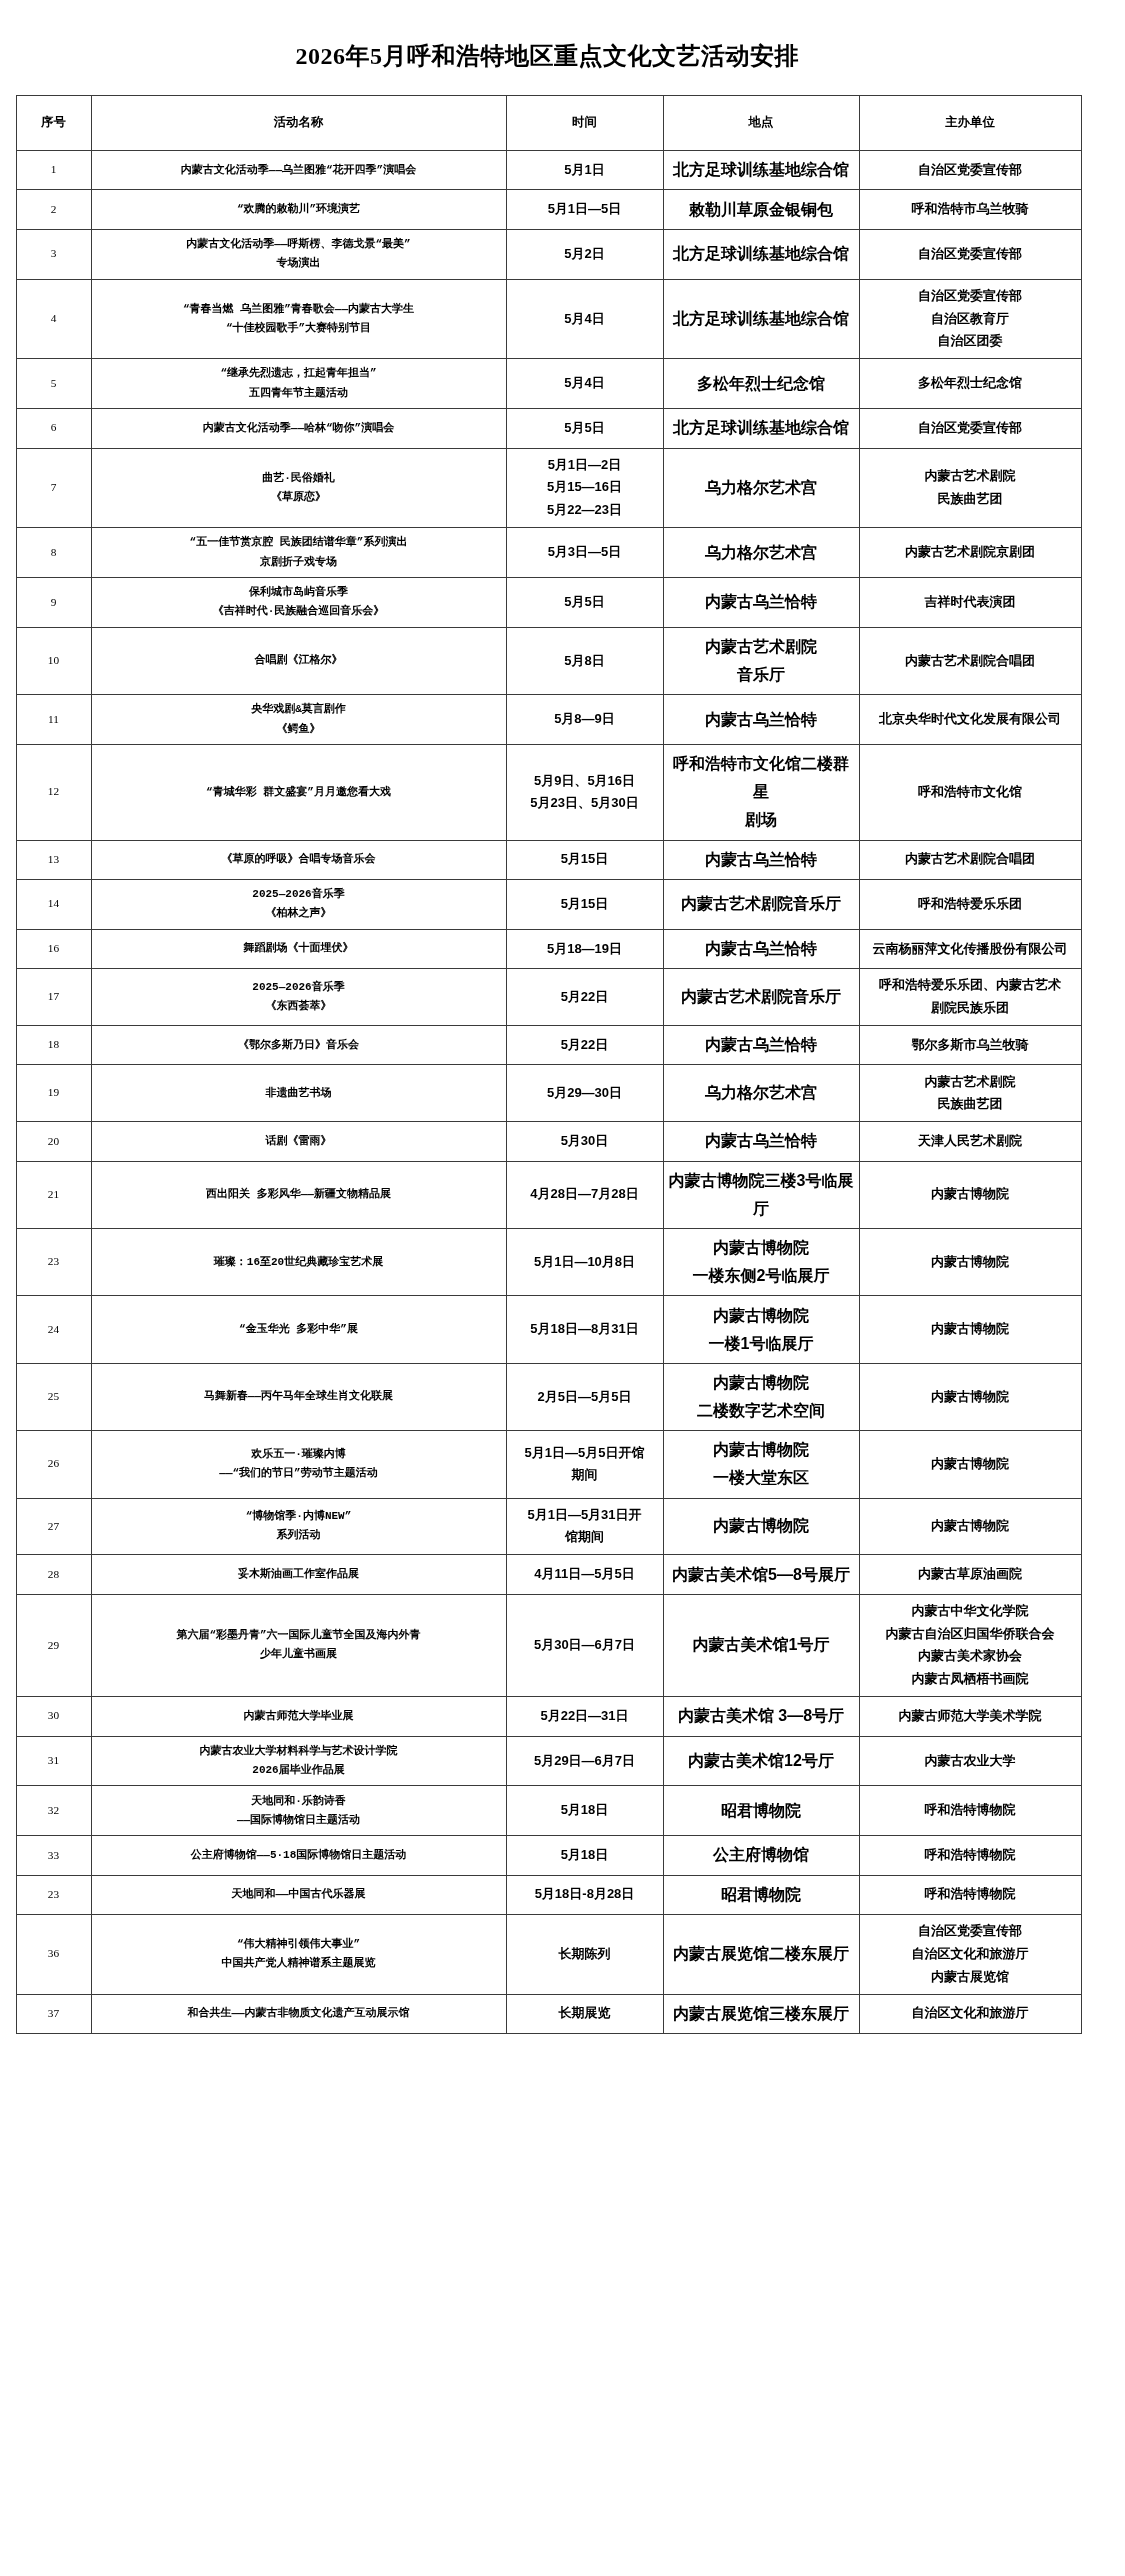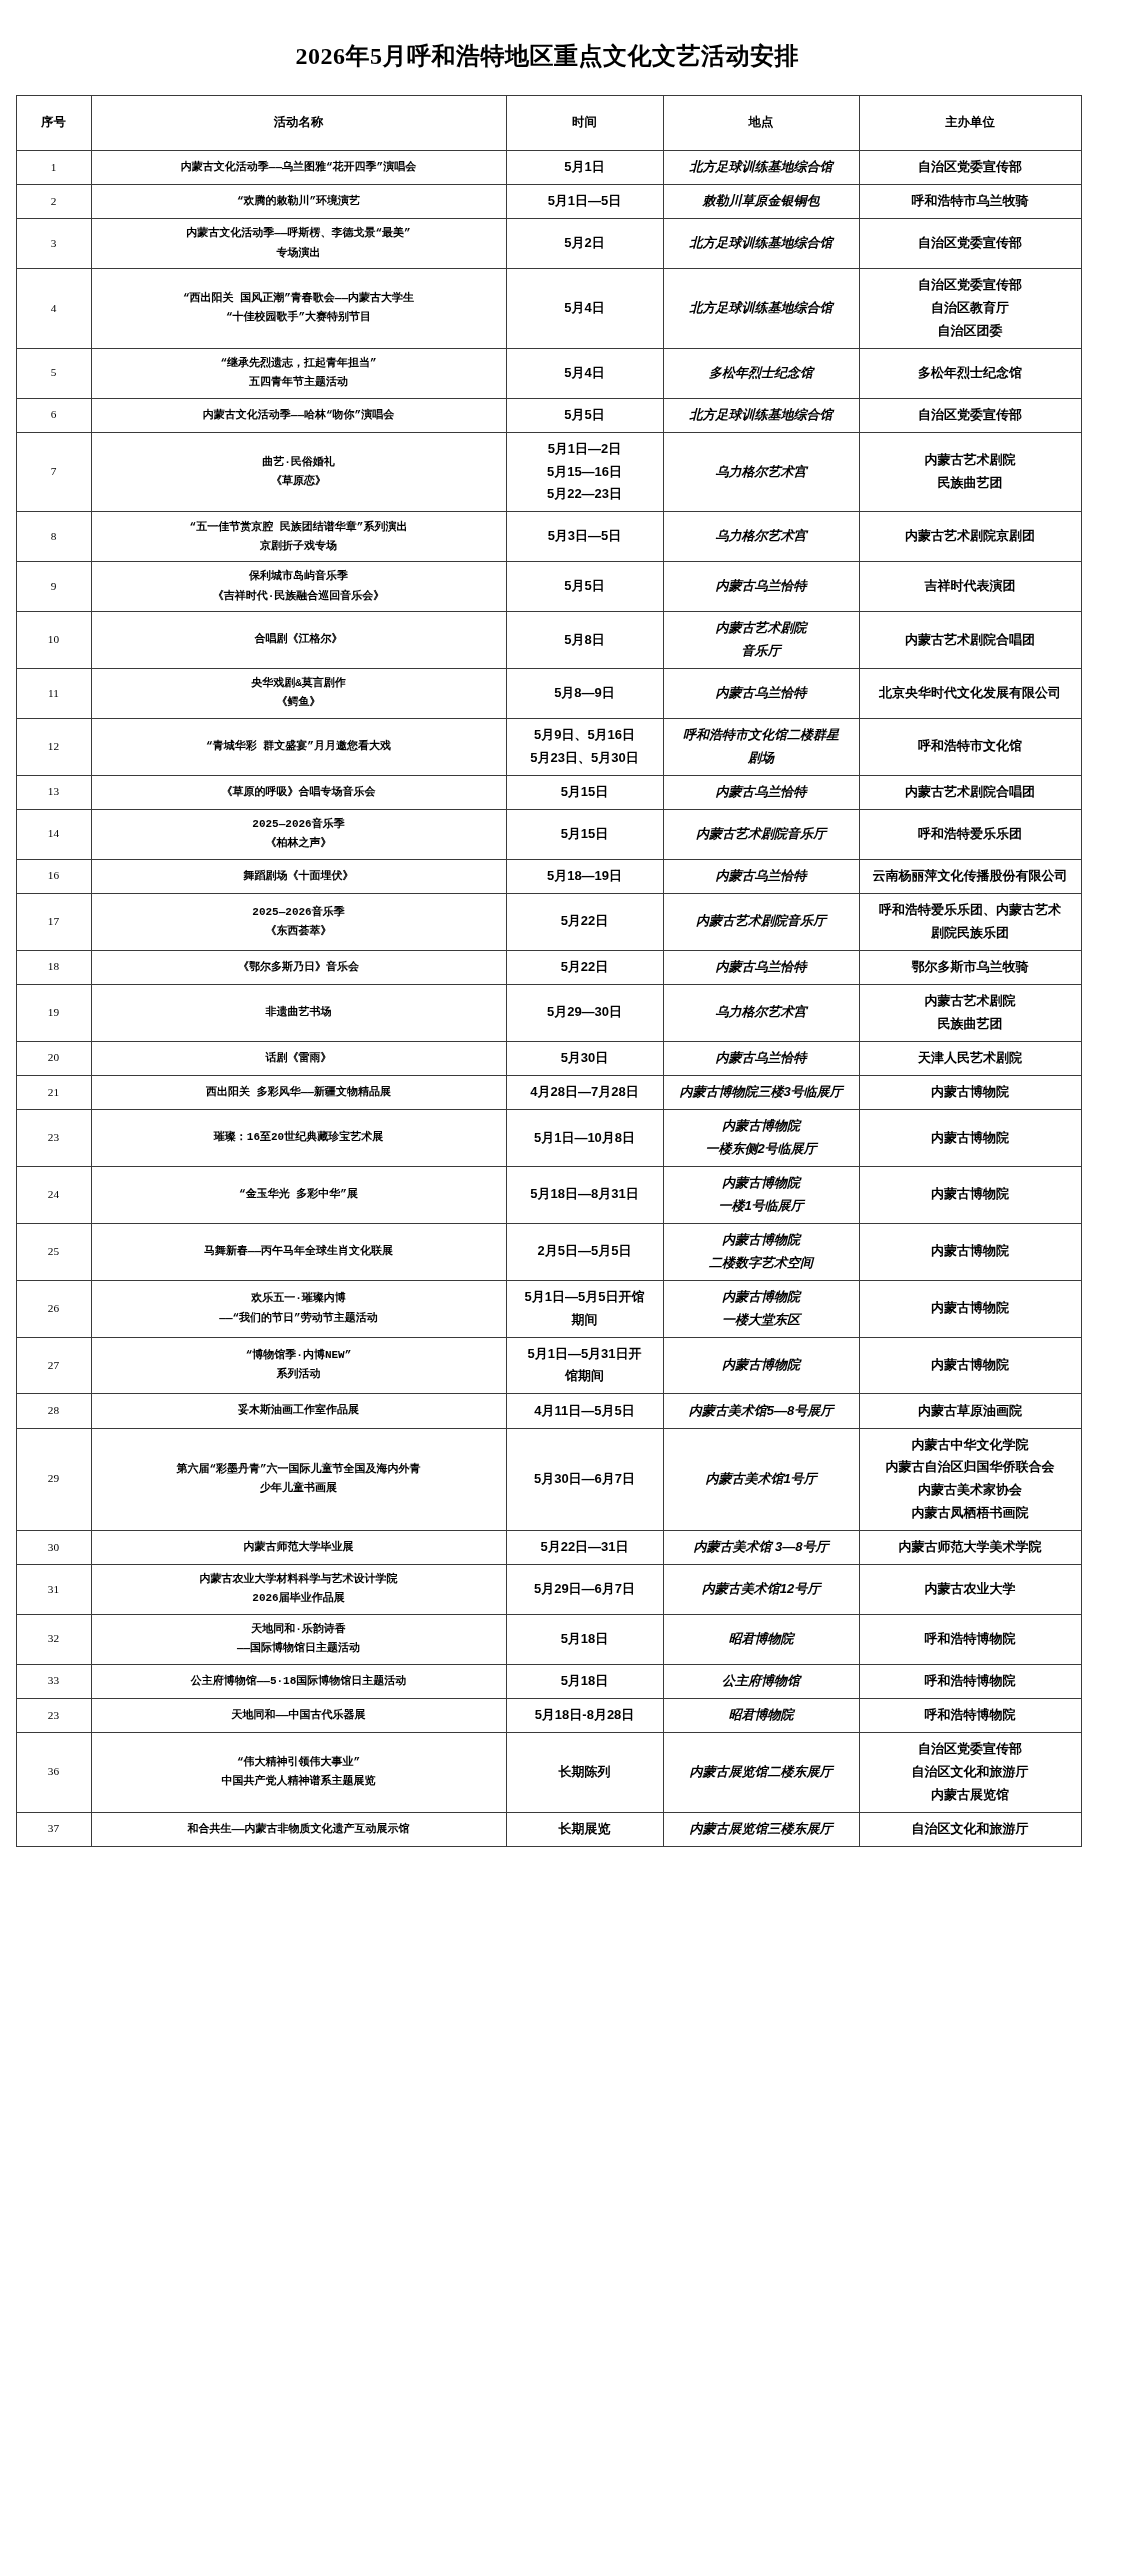--- a/index.html
+++ b/index.html
@@ -70,21 +70,21 @@
     height: 55px;
     font-weight: bold;
   }
   table.schedule td.col-no {
     font-size: 11.3px;
     font-family: "Liberation Serif", "DejaVu Serif", serif;
     font-weight: normal;
   }
   table.schedule td.col-name { font-size: 11px; font-family: Liberation Mono, monospace; }
   table.schedule td.col-time { font-size: 13px; margin-top: 19px; }
-  table.schedule td.col-place { font-size: 13px; font-style: italic; }
+  table.schedule td.col-place { font-size: 16px; }
   table.schedule td.col-org  { font-size: 13px; }
   table.schedule tbody tr { }
 </style>
 </head>
 <body>
 
 <div id="page">
 
   <div class="doc-title-band">
     <div class="doc-title">2026年5月呼和浩特地区重点文化文艺活动安排</div>
@@ -125,21 +125,21 @@
         <tr>
           <td class="col-no">3</td>
           <td class="col-name">内蒙古文化活动季——呼斯楞、李德戈景“最美”
 专场演出</td>
           <td class="col-time">5月2日</td>
           <td class="col-place">北方足球训练基地综合馆</td>
           <td class="col-org">自治区党委宣传部</td>
         </tr>
         <tr>
           <td class="col-no">4</td>
-          <td class="col-name">“西出阳关 国风正潮”青春歌会——内蒙古大学生
+          <td class="col-name">“青春当燃 乌兰图雅”青春歌会——内蒙古大学生
 “十佳校园歌手”大赛特别节目</td>
           <td class="col-time">5月4日</td>
           <td class="col-place">北方足球训练基地综合馆</td>
           <td class="col-org">自治区党委宣传部
 自治区教育厅
 自治区团委</td>
         </tr>
         <tr>
           <td class="col-no">5</td>
           <td class="col-name">“继承先烈遗志，扛起青年担当”

